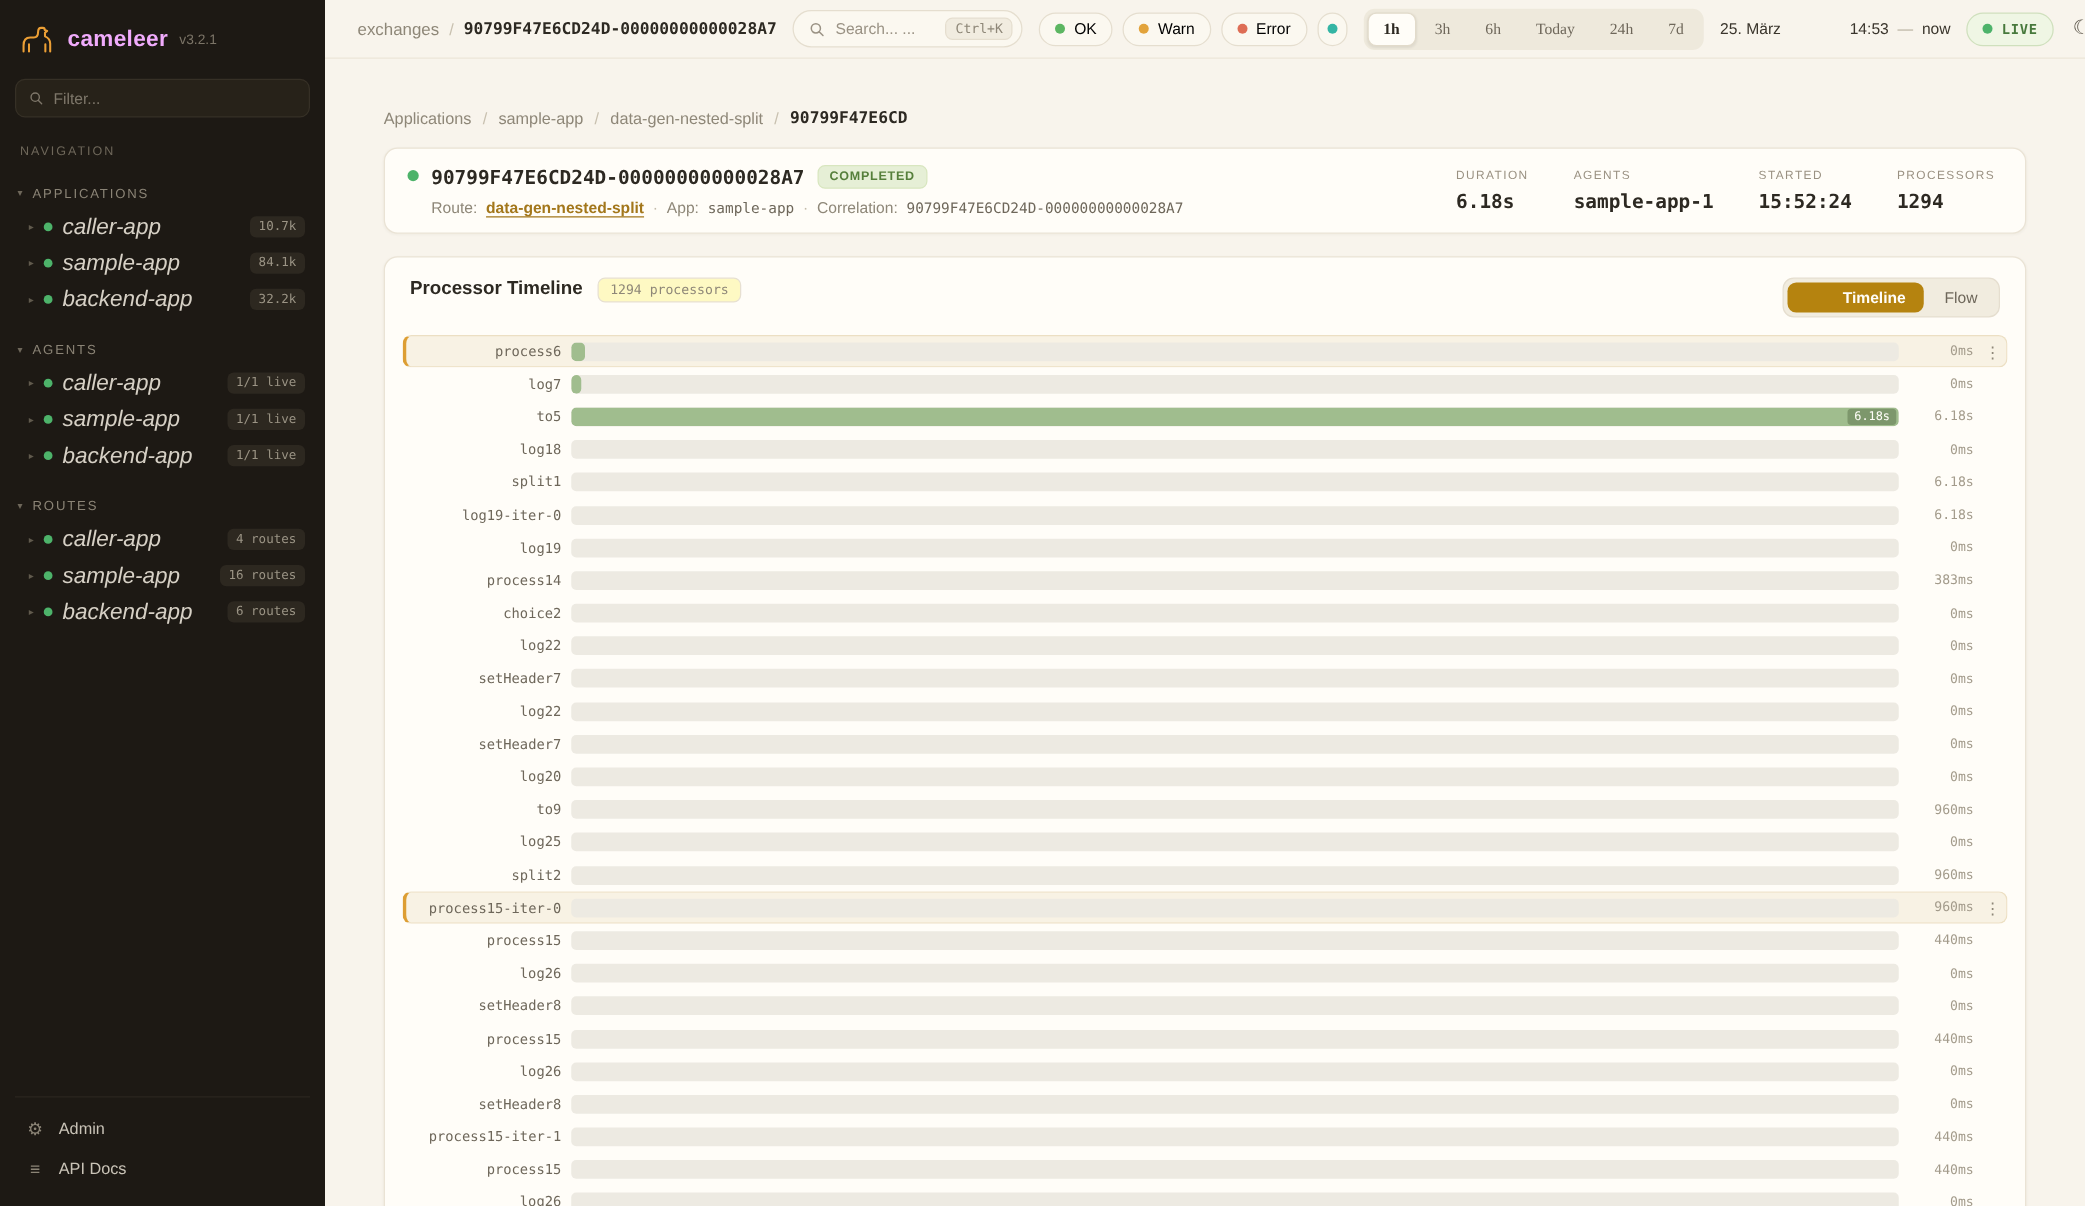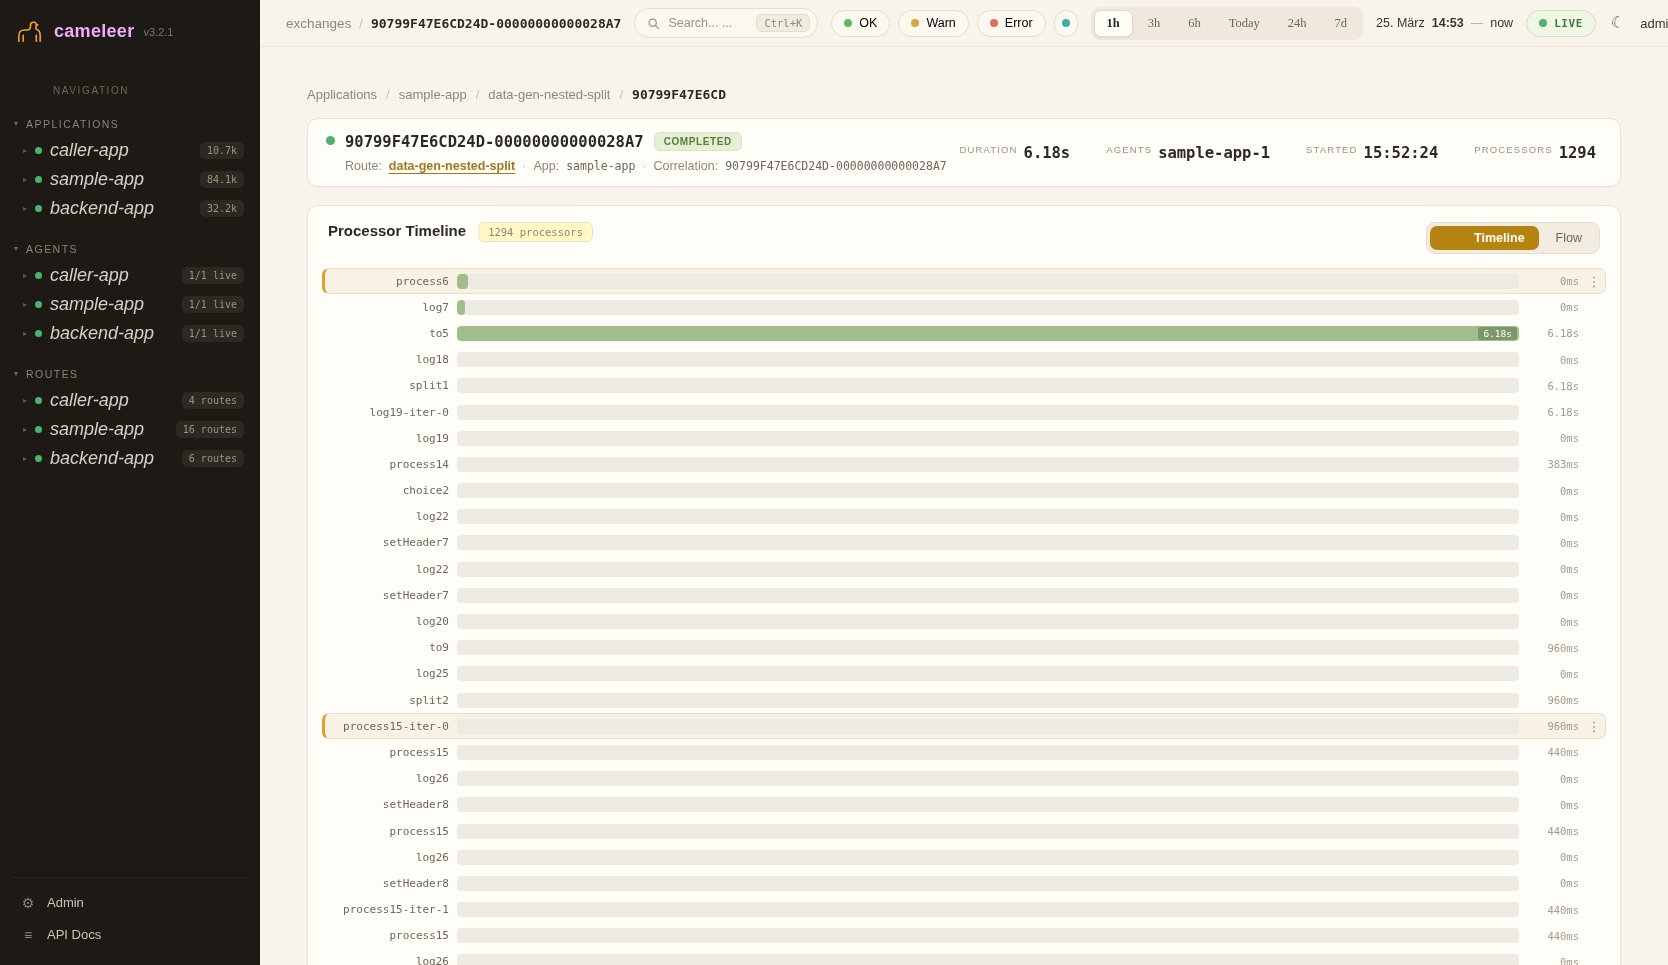--- a/index.html
+++ b/index.html
@@ -23,21 +23,21 @@
   .logo-row { display: flex; align-items: center; gap: 9px; padding: 4px 2px 16px; cursor: pointer; }
   .logo-name { color: #f0abfc; font-weight: bold; font-size: 18px; letter-spacing: .3px; }
   .logo-version { color: #7b7467; font-size: 11px; }
   .filter-box {
     display: flex; align-items: center; gap: 8px;
     background: #272219; border: 1px solid #363026; border-radius: 8px;
     height: 31px; padding: 0 10px; color: #7e776a;
   }
   .filter-box input { background: transparent; border: none; outline: none; color: #cdc7bc; font-size: 12.5px; width: 100%; }
   .filter-box input::placeholder { color: #7e776a; }
-  .nav-heading { font-size: 10px; letter-spacing: .16em; color: #6e675a; padding: 22px 4px 2px; margin-left: 37px; }
+  .nav-heading { font-size: 10px; letter-spacing: .16em; color: #6e675a; padding: 22px 4px 2px; }
   .side-section { margin-top: 16px; }
   .side-section-head { display: flex; align-items: center; gap: 8px; padding: 4px 2px 6px; cursor: pointer; }
   .caret-down { font-size: 8px; color: #6e675a; line-height: 1; }
   .caret-right { font-size: 8px; color: #615a4d; line-height: 1; }
   .side-section-title { font-size: 10.5px; letter-spacing: .14em; color: #8b8476; }
   .side-item { display: flex; align-items: center; gap: 8px; padding: 6px 4px 6px 11px; border-radius: 6px; cursor: pointer; height: 29px; }
   .dot-green { width: 7px; height: 7px; border-radius: 50%; background: #4db36a; flex: none; }
   .side-item-label { font-size: 18px; color: #d6d0c5; font-style: italic; }
   .side-badge {
     margin-left: auto; font-family: "DejaVu Sans Mono", monospace;
@@ -85,21 +85,21 @@
   .time-group { display: flex; align-items: center; background: #eee9dc; border-radius: 9px; padding: 3px; gap: 2px; flex: none; }
   .trbtn {
     border: 1px solid transparent; background: transparent; font-size: 12.5px; color: #6e675a;
     padding: 5px 12px; border-radius: 7px; cursor: pointer; font-family: Liberation Serif, serif;
   }
   .trbtn.selected {
     background: #fffdf8; color: #2d2922; font-weight: bold;
     border-color: #e2dbcb; box-shadow: 0 1px 2px rgba(0,0,0,.07);
   }
   .date-label { display: flex; gap: 7px; align-items: baseline; font-size: 12.5px; color: #3a352c; flex: none; }
-  .date-time { font-weight: bold; }
+  .date-time { font-weight: normal; margin-left: 48px; }
   .date-dash { color: #b5ad9c; }
   .right-cluster { margin-left: auto; display: flex; align-items: center; gap: 15px; flex: none; }
   .live-pill {
     display: flex; align-items: center; gap: 7px;
     border: 1px solid #cfe0bd; background: #eff6e4; border-radius: 999px;
     height: 27px; padding: 0 12px; cursor: pointer;
   }
   .live-dot { width: 8px; height: 8px; border-radius: 50%; background: #4db36a; }
   .live-label { font-family: "DejaVu Sans Mono", monospace; font-size: 11px; font-weight: bold; color: #47793c; letter-spacing: .05em; }
   .moon { font-size: 16px; color: #5f594e; cursor: pointer; background: none; border: none; line-height: 1; }
@@ -120,21 +120,21 @@
   .ex-title { font-family: "DejaVu Sans Mono", monospace; font-size: 15.5px; font-weight: bold; color: #2d2922; }
   .badge-completed {
     font-size: 10px; font-weight: bold; letter-spacing: .06em; color: #567f3b;
     background: #e6efd6; border: 1px solid #d8e6bf; border-radius: 6px; padding: 3px 9px;
   }
   .ex-meta { display: flex; align-items: center; gap: 7px; font-size: 12.5px; color: #8e8778; padding-left: 19px; }
   .ex-meta .mono-val { font-family: "DejaVu Sans Mono", monospace; font-size: 11.5px; color: #6e675a; }
   .route-link { color: #a3771b; font-weight: bold; font-size: 12.5px; text-decoration: underline; text-underline-offset: 3px; cursor: pointer; }
   .meta-sep { color: #c2bbaa; }
   .ex-stats { display: flex; gap: 36px; align-items: center; padding-right: 4px; }
-  .stat { display: flex; flex-direction: row; gap: 6px; align-items: flex-start; }
+  .stat { display: flex; flex-direction: column; gap: 6px; align-items: flex-start; }
   .stat-label { font-size: 9.5px; letter-spacing: .12em; color: #9a9182; }
   .stat-value { font-family: "DejaVu Sans Mono", monospace; font-size: 15.5px; font-weight: bold; color: #2d2922; }
 
   .timeline-card { padding: 14px 14px 22px; }
   .tl-header { display: flex; align-items: flex-start; gap: 12px; padding: 2px 6px 14px; }
   .tl-title { font-size: 15px; font-weight: bold; color: #2d2922; }
   .tl-badge {
     font-family: "DejaVu Sans Mono", monospace; font-size: 10.5px; color: #8e8778;
     background: #fef9c3; border: 1px solid #e7e0d1; border-radius: 6px; padding: 3px 9px;
   }
@@ -174,20 +174,27 @@
   <aside class="sidebar">
     <div class="logo-row">
       <svg width="31" height="31" viewBox="0 0 32 32" fill="none" stroke="#ec9f35" stroke-width="1.7" stroke-linecap="round" stroke-linejoin="round">
         <path d="M5 26v-5c0-4 2-6.5 5.5-6.5h3c2.5 0 3.5-2 3.5-4.5 0-2 1-3.5 2.5-3.5h1.5c1 0 1.5.8 1.5 1.7l2 .8-1.8 1.5v3c2.5 1 4.3 3 4.3 6v6.5"></path>
         <path d="M9.5 26v-6M23 26v-6"></path>
       </svg>
       <span class="logo-name">cameleer</span>
       <span class="logo-version">v3.2.1</span>
     </div>
 
+    <div class="filter-box">
+      <svg viewBox="0 0 16 16" width="13" height="13">
+          <circle cx="7" cy="7" r="4.5" fill="none" stroke="currentColor" stroke-width="1.5"></circle>
+          <line x1="10.5" y1="10.5" x2="14" y2="14" stroke="currentColor" stroke-width="1.5" stroke-linecap="round"></line>
+        </svg>
+      <input type="text" placeholder="Filter..." style="">
+    </div>
 
     <div class="nav-heading">NAVIGATION</div>
 
     <div>
         <div class="side-section">
           <div class="side-section-head">
             <span class="caret-down">▾</span>
             <span class="side-section-title">APPLICATIONS</span>
           </div>
           <div class="side-item">

